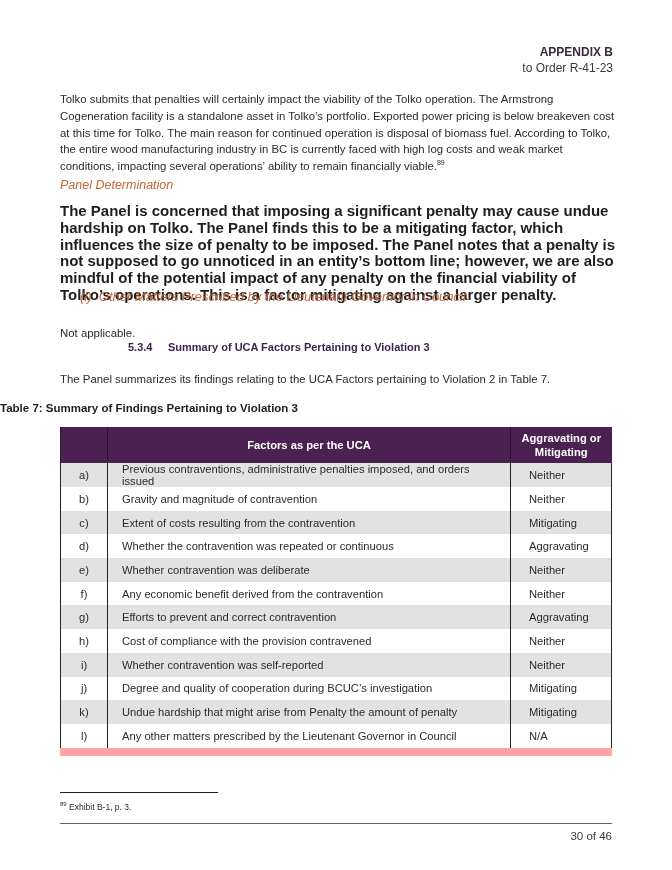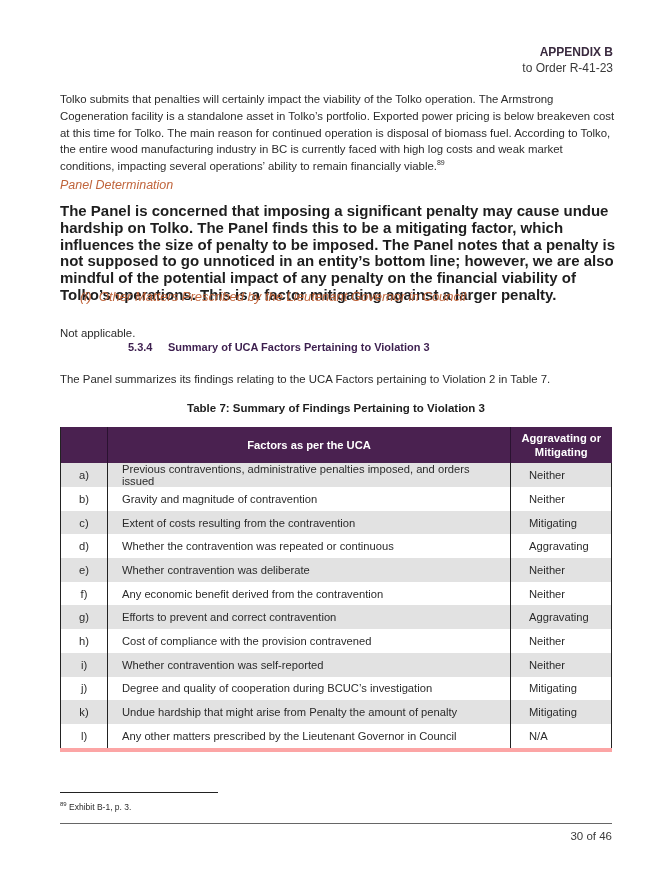--- a/index.html
+++ b/index.html
@@ -18,26 +18,26 @@
   .sub-heading { position: absolute; font-style: italic; color: #c0653c; }
   .h-panel { left: 60px; top: 178px; font-size: 12.5px; }
   .p2 { top: 203px; font-weight: bold; color: #1e1e1e; font-size: 15px; }
   .h-other { left: 80px; top: 289px; font-size: 13px; }
   .p3 { top: 313px; margin-top: 12px; }
 
   .sec-heading { position: absolute; left: 128px; top: 341px; font-size: 11px; font-weight: bold; color: #3d1f4f; }
   .sec-heading .num { display: inline-block; width: 40px; }
   .p4 { top: 371px; }
 
-  .table-title { position: absolute; left: 0; width: 672px; text-align: center; top: 402px; font-size: 11.5px; font-weight: bold; color: #1e1e1e; }
+  .table-title { position: absolute; left: 0; width: 672px; top: 402px; font-size: 11.5px; font-weight: bold; color: #1e1e1e; }
 
   table.findings {
     position: absolute; left: 60px; top: 427px; width: 552px;
     border-collapse: collapse; font-size: 11.2px; color: #2b2b2b;
-    border-bottom: 4px solid #fca5a5;
+    border-bottom: 8px solid #fca5a5;
   }
   table.findings th {
     background: #4a2150; color: #ffffff; font-weight: bold; height: 36px;
     border-left: 1px solid #2a1230; padding: 0 6px; line-height: 14px;
   }
   table.findings th.c-factor { text-align: center; }
   table.findings th.c-ag { text-align: center; }
   table.findings td {
     height: 23.7px; padding: 0 6px; border-left: 1px solid #222;
     border-right: 1px solid #222;

